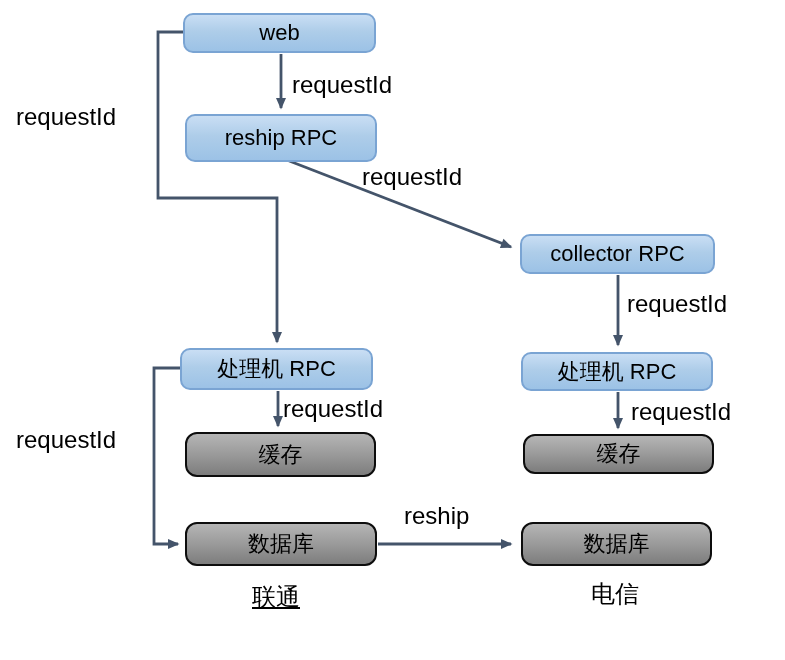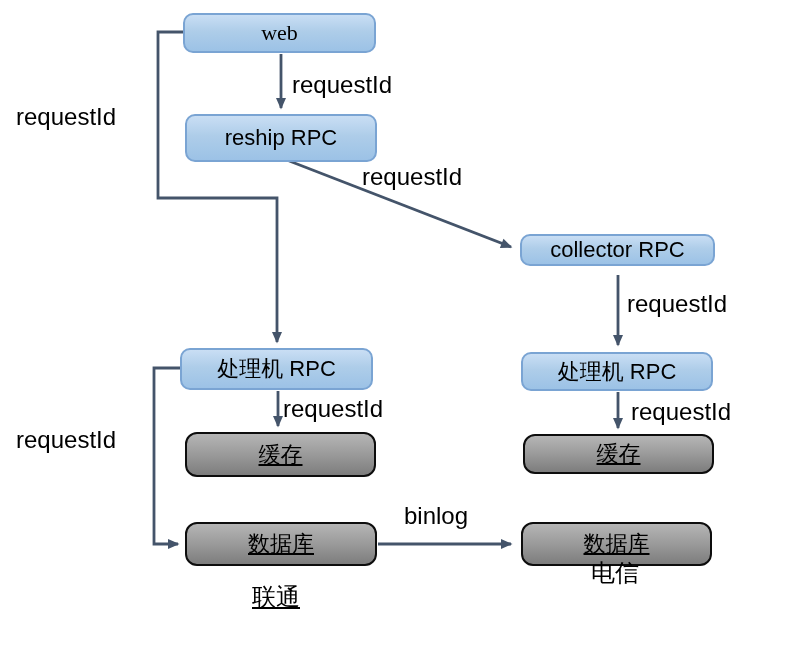--- a/index.html
+++ b/index.html
@@ -35,21 +35,20 @@
     box-sizing: border-box;
   }
   .node.service {
     background: linear-gradient(180deg, #c9def4 0%, #aecde9 45%, #9cc2e6 100%);
     border: 2px solid #7aa4d3;
   }
   .node.storage {
     background: linear-gradient(180deg, #b5b5b5 0%, #9a9a9a 50%, #7d7d7d 100%);
     border: 2px solid #0d0d0d;
     border-radius: 12px;
-    text-decoration: underline;
   }
   .edge-label {
     position: absolute;
     font-size: 24px;
     line-height: 1.1;
     white-space: nowrap;
     color: #000000;
   }
   .region-label {
     position: absolute;
@@ -74,25 +73,25 @@
     <path d="M281 54 L281 108" fill="none" stroke="#44546a" stroke-width="2.8" marker-end="url(#arrow)"></path>
     <path d="M279 157 L511 247" fill="none" stroke="#44546a" stroke-width="2.8" marker-end="url(#arrow)"></path>
     <path d="M618 275 L618 345" fill="none" stroke="#44546a" stroke-width="2.8" marker-end="url(#arrow)"></path>
     <path d="M618 392 L618 428" fill="none" stroke="#44546a" stroke-width="2.8" marker-end="url(#arrow)"></path>
     <path d="M278 391 L278 426" fill="none" stroke="#44546a" stroke-width="2.8" marker-end="url(#arrow)"></path>
     <path d="M184 32 L158 32 L158 198 L277 198 L277 342" fill="none" stroke="#44546a" stroke-width="2.8" marker-end="url(#arrow)"></path>
     <path d="M181 368 L154 368 L154 544 L178 544" fill="none" stroke="#44546a" stroke-width="2.8" marker-end="url(#arrow)"></path>
     <path d="M378 544 L511 544" fill="none" stroke="#44546a" stroke-width="2.8" marker-end="url(#arrow)"></path>
   </svg>
 
-  <div class="node service" style="left:183px; top:13px; width:193px; height:40px;font-family:Liberation Serif, serif;">web</div>
+  <div class="node service" style="left:183px; top:13px; width:193px; height:40px;">web</div>
 
   <div class="node service" style="left:185px; top:114px; width:192px; height:48px;">reship RPC</div>
 
-  <div class="node service" style="left:520px; top:234px; width:195px; height:32px;">collector RPC</div>
+  <div class="node service" style="left:520px; top:234px; width:195px; height:40px;">collector RPC</div>
 
   <div class="node service" style="left:180px; top:348px; width:193px; height:42px;">处理机 RPC</div>
 
   <div class="node service" style="left:521px; top:352px; width:192px; height:39px;">处理机 RPC</div>
 
   <div class="node storage" style="left:185px; top:432px; width:191px; height:45px;">缓存</div>
 
   <div class="node storage" style="left:523px; top:434px; width:191px; height:40px;">缓存</div>
 
   <div class="node storage" style="left:185px; top:522px; width:192px; height:44px;">数据库</div>
@@ -106,19 +105,19 @@
   <div class="edge-label" style="left:627px; top:291px;">requestId</div>
 
   <div class="edge-label" style="left:631px; top:399px;">requestId</div>
 
   <div class="edge-label" style="left:283px; top:396px;">requestId</div>
 
   <div class="edge-label" style="left:16px; top:104px;">requestId</div>
 
   <div class="edge-label" style="left:16px; top:427px;">requestId</div>
 
-  <div class="edge-label" style="left:404px; top:503px;">binlog</div>
+  <div class="edge-label" style="left:404px; top:503px;">reship</div>
 
   <div class="region-label" style="left:252px; top:584px;text-decoration:underline;">联通</div>
 
-  <div class="region-label" style="left:591px; top:560px;">电信</div>
+  <div class="region-label" style="left:591px; top:581px;">电信</div>
 
 </div>
 
 </body></html>

